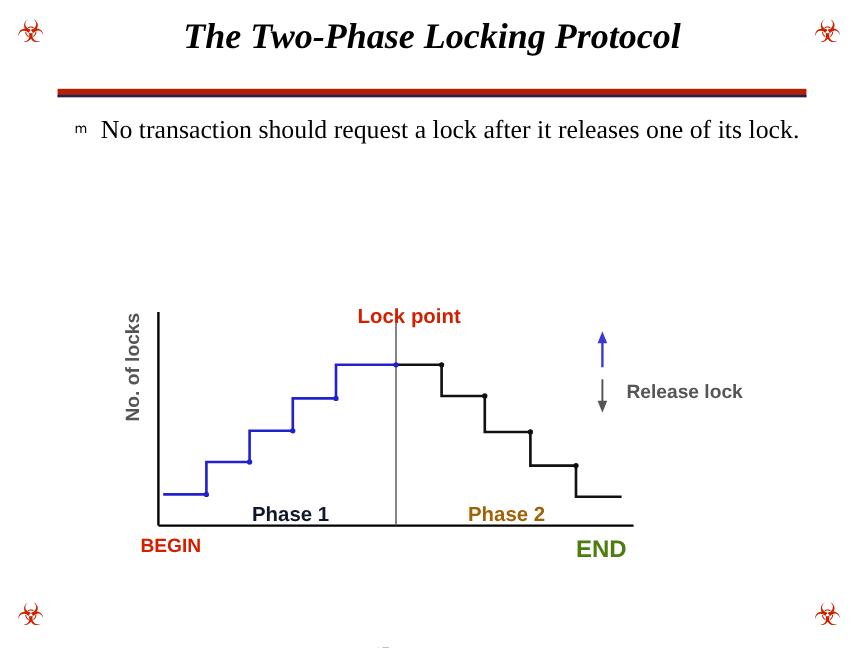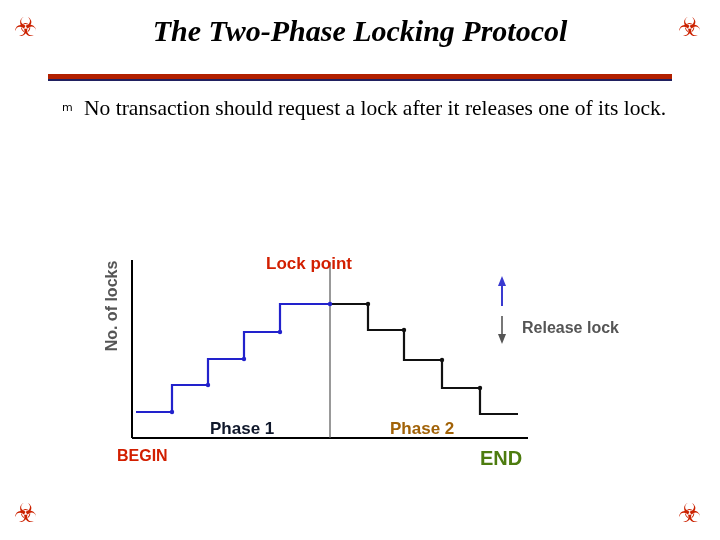--- a/index.html
+++ b/index.html
@@ -91,21 +91,21 @@
     width: 560px;
     height: 235px;
   }
   .fig-label {
     position: absolute;
     font-family: "Liberation Sans", sans-serif;
     font-weight: bold;
     white-space: nowrap;
   }
   .lock-point {
-    left: 176px;
+    left: 208px;
     top: 12px;
     font-size: 17px;
     color: #d21f00;
     text-align: right;
   }
   .phase1 {
     left: 120px;
     top: 177px;
     font-size: 17px;
     color: #0f172a;

